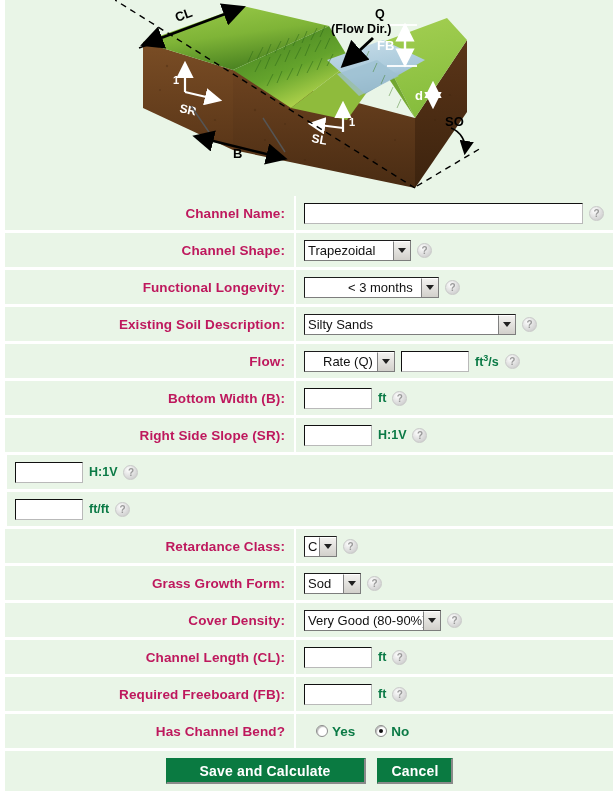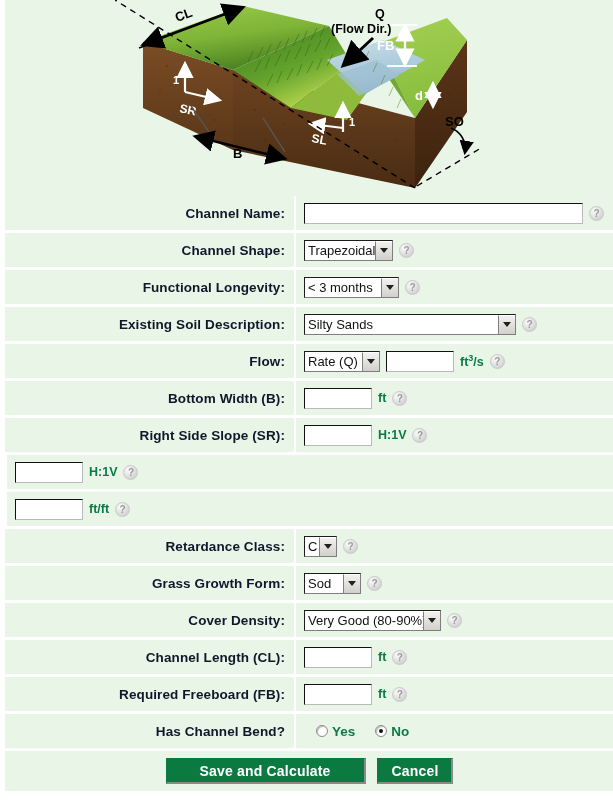--- a/index.html
+++ b/index.html
@@ -46,21 +46,21 @@
     margin-bottom: 3px;
     min-height: 34px;
   }
   .row .label-cell {
     width: 289px;
     flex: 0 0 289px;
     display: flex;
     align-items: center;
     justify-content: flex-end;
     padding-right: 9px;
-    color: #0f172a;
+    color: #be185d;
     font-weight: bold;
     font-size: 13.5px;
     text-align: right;
     letter-spacing: .1px;
   }
   .row .sep {
     flex: 0 0 2px;
     background: #ffffff;
   }
   .row .field-cell {
@@ -125,24 +125,24 @@
     display: flex;
     align-items: center;
     justify-content: center;
   }
   .sel .arrow {
     width: 0; height: 0;
     border-left: 4px solid transparent;
     border-right: 4px solid transparent;
     border-top: 5px solid #202020;
   }
-  .sel-shape .sel-text { width: 70px; }
-  .sel-long  .sel-text { width: 76px; }
+  .sel-shape .sel-text { width: 88px; }
+  .sel-long  .sel-text { width: 76px; margin-left: 40px; }
   .sel-soil  .sel-text { width: 193px; }
-  .sel-flow  .sel-text { width: 57px; }
+  .sel-flow  .sel-text { width: 57px; margin-left: 15px; }
   .sel-ret   .sel-text { width: 14px; }
   .sel-grass .sel-text { width: 38px; }
   .sel-cover .sel-text { width: 118px; }
 
   
   .help {
     display: inline-block;
     width: 15px; height: 15px;
     border-radius: 50%;
     background: radial-gradient(circle at 35% 30%, #fdfdfd 0%, #e3e3e3 45%, #c4c4c4 100%);

